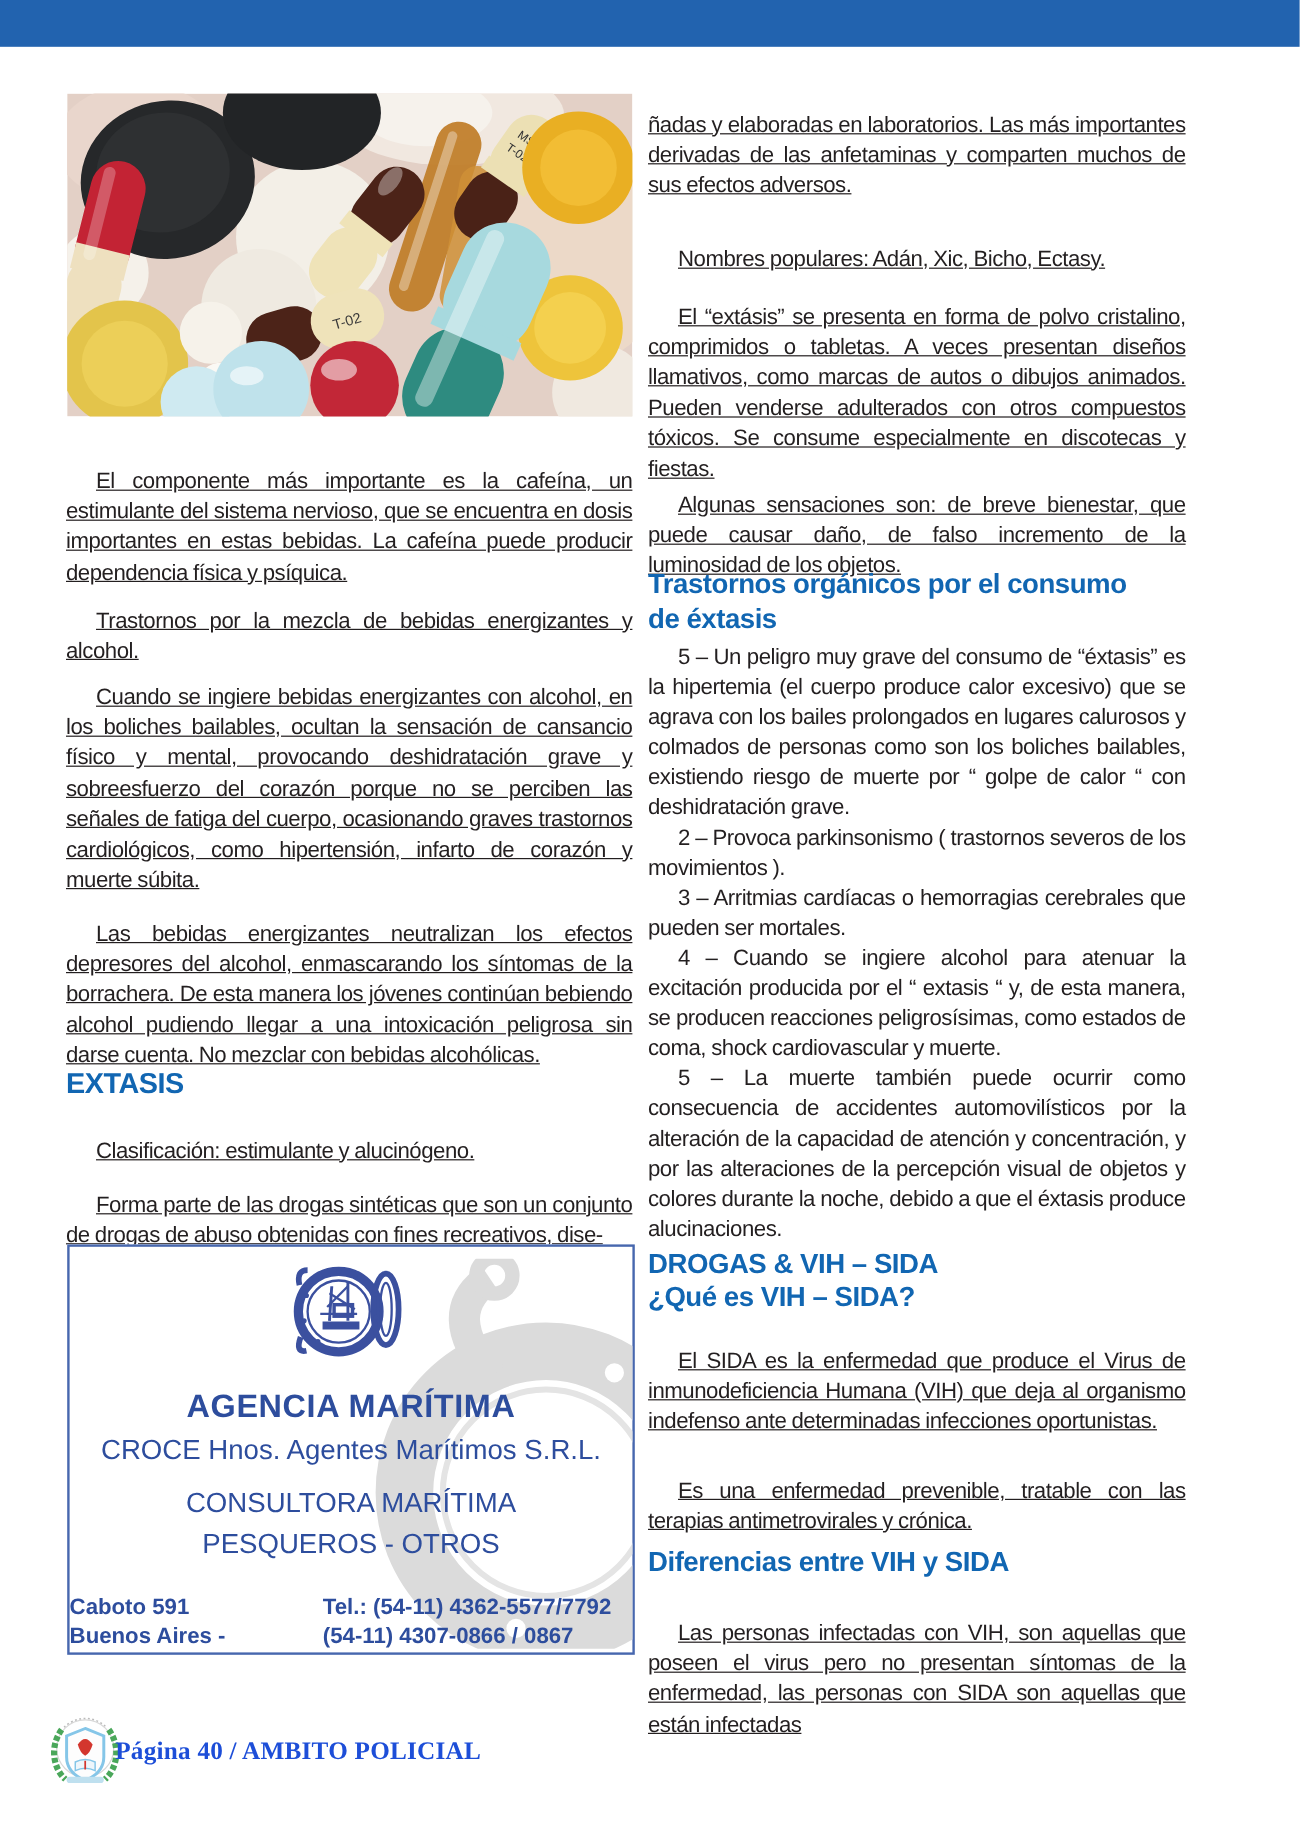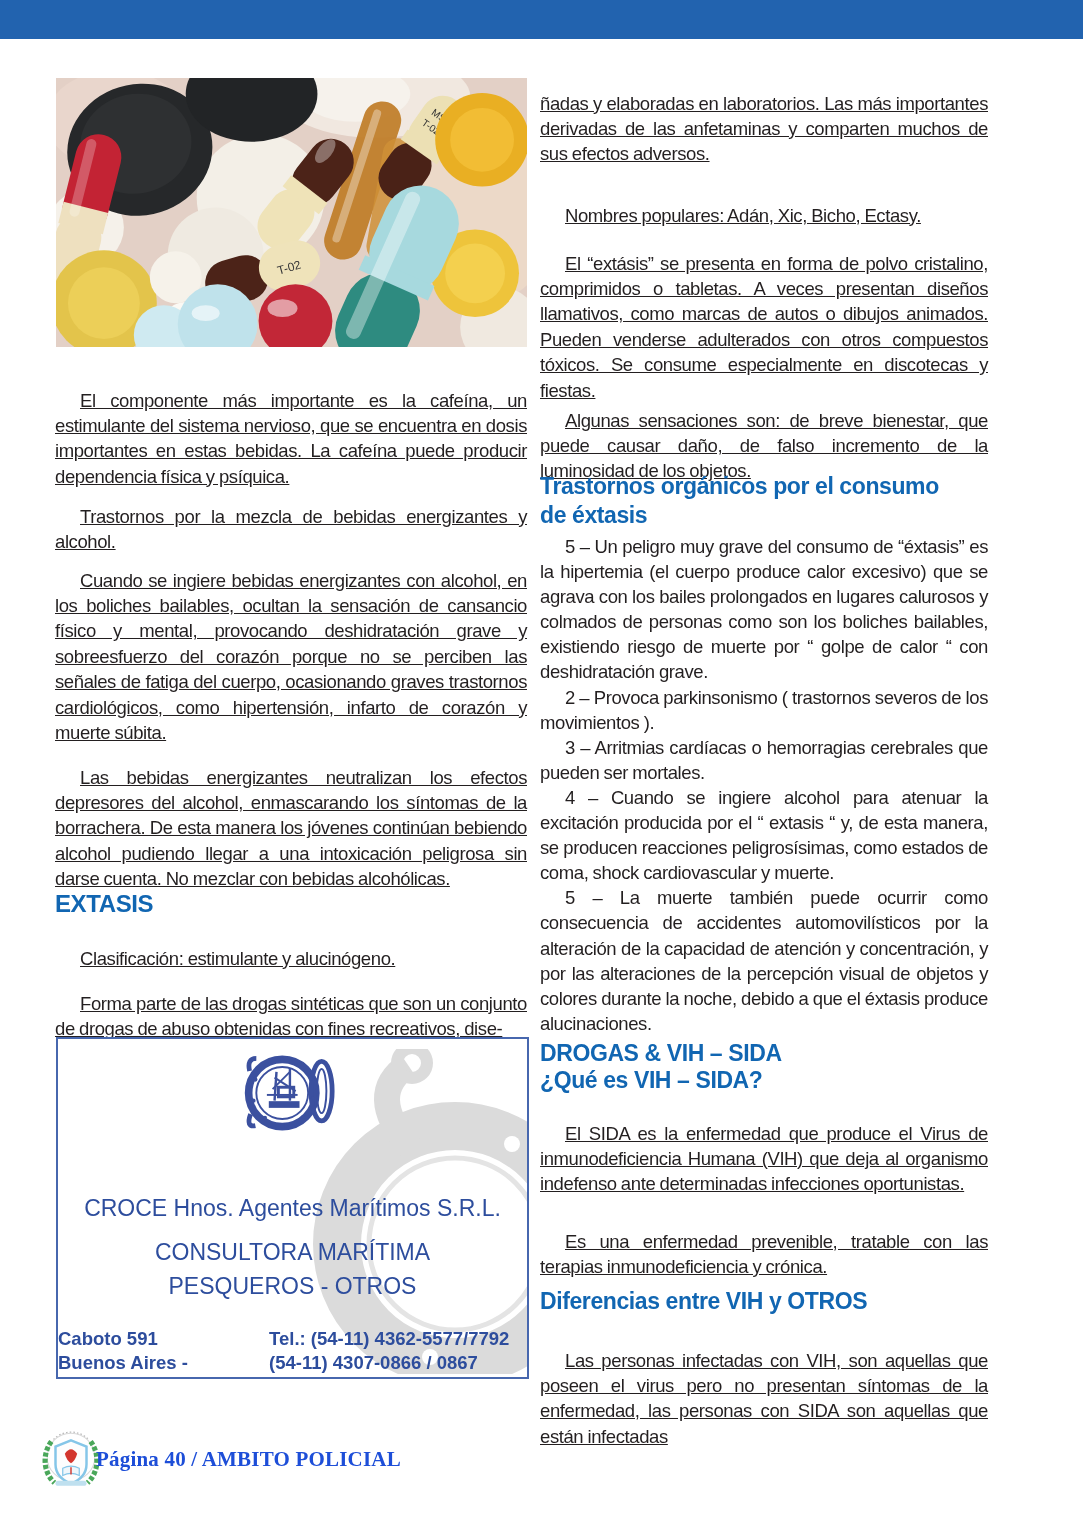--- a/index.html
+++ b/index.html
@@ -144,22 +144,22 @@
   <div class="items">
     <p>5 – Un peligro muy grave del consumo de “éxtasis” es la hipertemia (el cuerpo produce calor excesivo) que se agrava con los bailes prolongados en lugares calurosos y colmados de personas como son los boliches bailables, existiendo riesgo de muerte por “ golpe de calor “ con deshidratación grave.</p>
     <p>2 – Provoca parkinsonismo ( trastornos severos de los movimientos ).</p>
     <p>3 – Arritmias cardíacas o hemorragias cerebrales que pueden ser mortales.</p>
     <p>4 – Cuando se ingiere alcohol para atenuar la excitación producida por el “ extasis “ y, de esta manera, se producen reacciones peligrosísimas, como estados de coma, shock cardiovascular y muerte.</p>
     <p>5 – La muerte también puede ocurrir como consecuencia de accidentes automovilísticos por la alteración de la capacidad de atención y concentración, y por las alteraciones de la percepción visual de objetos y colores durante la noche, debido a que el éxtasis produce alucinaciones.</p>
   </div>
   <h2 class="hblue" style="left:540px;top:1039px;margin:0">DROGAS &amp; VIH – SIDA</h2>
   <h2 class="hblue" style="left:540px;top:1066px;margin:0">¿Qué es VIH – SIDA?</h2>
   <p class="par rc ind" style="top:1102px">El SIDA es la enfermedad que produce el Virus de inmunodeficiencia Humana (VIH) que deja al organismo indefenso ante determinadas infecciones oportunistas.</p>
-  <p class="par rc ind" style="top:1210px">Es una enfermedad prevenible, tratable con las terapias inmunodeficiencia y crónica.</p>
-  <h2 class="hblue" style="left:540px;top:1287px;margin:0">Diferencias entre VIH y OTROS</h2>
+  <p class="par rc ind" style="top:1210px">Es una enfermedad prevenible, tratable con las terapias antimetrovirales y crónica.</p>
+  <h2 class="hblue" style="left:540px;top:1287px;margin:0">Diferencias entre VIH y SIDA</h2>
   <p class="par rc ind" style="top:1329px">Las personas infectadas con VIH, son aquellas que poseen el virus pero no presentan síntomas de la enfermedad, las personas con SIDA son aquellas que están infectadas</p>
 
   <div class="ad">
     <svg class="wm" viewBox="0 0 230 325">
       <circle cx="145" cy="195" r="118" stroke="#dbdbdb" stroke-width="48" fill="none"></circle>
       <circle cx="145" cy="195" r="86" stroke="#e4e4e4" stroke-width="5" fill="none"></circle>
       <path d="M100 98 Q55 45 98 16" stroke="#dbdbdb" stroke-width="26" fill="none"></path>
       <circle cx="102" cy="14" r="15" stroke="#dbdbdb" stroke-width="12" fill="none"></circle>
       <circle cx="202" cy="95" r="8" fill="#ffffff"></circle>
       <circle cx="248" cy="180" r="8" fill="#ffffff"></circle>
@@ -188,20 +188,21 @@
         <circle cx="74" cy="35" r="2.2"></circle>
           <circle cx="76" cy="55" r="2.2"></circle>
         <circle cx="66" cy="75" r="2.2"></circle>
           <circle cx="48" cy="84" r="2.2"></circle>
         <circle cx="26" cy="76" r="2.2"></circle>
           <circle cx="14" cy="58" r="2.2"></circle>
         <circle cx="16" cy="36" r="2.2"></circle>
           <circle cx="28" cy="20" r="2.2"></circle>
       </g>
     </svg>
+    <div class="adline ad-title">AGENCIA MARÍTIMA</div>
     <div class="adline ad-sub">CROCE Hnos. Agentes Marítimos S.R.L.</div>
     <div class="adline ad-l3">CONSULTORA MARÍTIMA</div>
     <div class="adline ad-l4">PESQUEROS - OTROS</div>
     <div class="ad-bottom">
       <div class="ad-addr">
         <span>Caboto 591</span><br>
         <span>Buenos Aires - Argentina</span>
       </div>
       <div class="ad-tel">
         <span>Tel.: (54-11) 4362-5577/7792</span><br>

